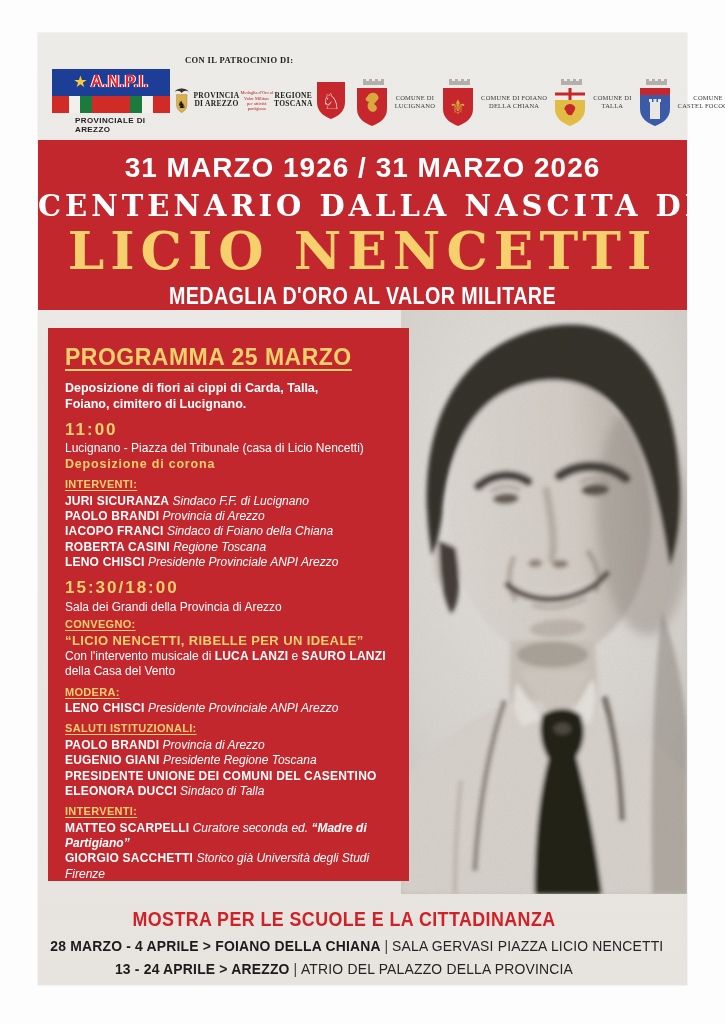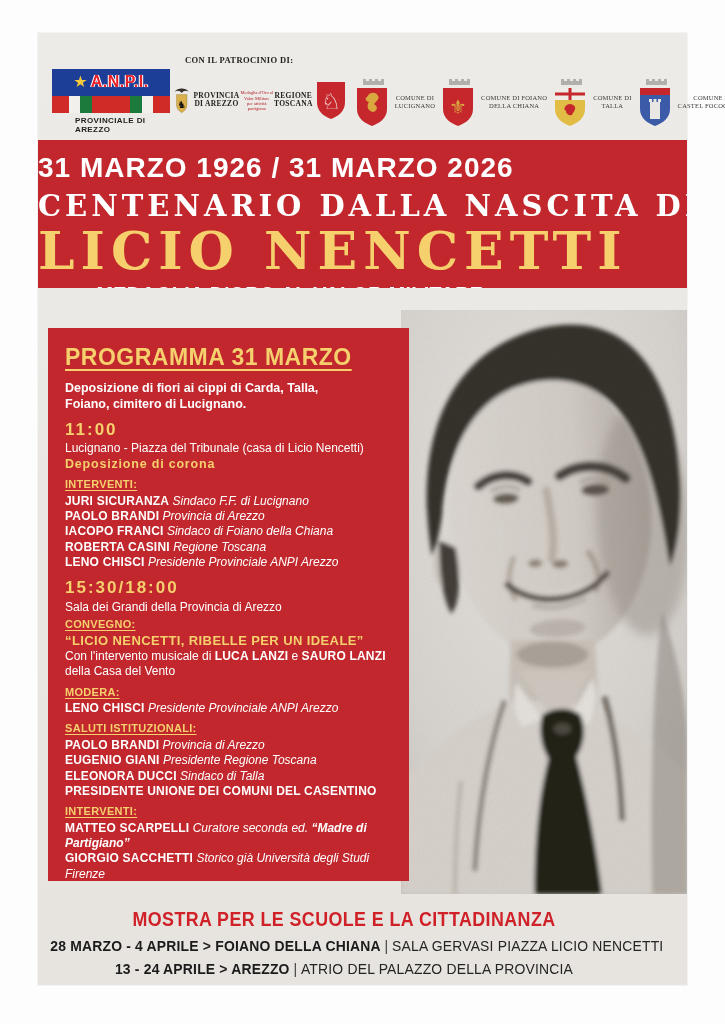--- a/index.html
+++ b/index.html
@@ -47,22 +47,22 @@
   .anpi-ribbon{width:118px;height:17px;display:flex;}
   .anpi-ribbon span{height:100%;}
   .rb-red{background:#d12b27;}
   .rb-white{background:#f2f0ed;}
   .rb-green{background:#1c7a3d;}
   .anpi-cap{
     font-size:8px;font-weight:bold;color:#23211f;letter-spacing:.4px;margin-top:3px;margin-left:23px;
   }
   
   .banner{
-    position:absolute;left:0;top:107px;width:649px;height:148px;background:#c1272d;
-    text-align:left;color:#fff;overflow:hidden;
+    position:absolute;left:0;top:107px;width:649px;height:170px;background:#c1272d;
+    text-align:center;color:#fff;overflow:hidden;
   }
   .b-dates{padding-top:12px;font-size:28px;font-weight:bold;letter-spacing:1px;}
   .b-cent{
     font-family:"DejaVu Serif",serif;font-size:29px;font-weight:bold;
     letter-spacing:4px;margin-top:5px;white-space:nowrap;
   }
   .b-name{
     font-family:"DejaVu Serif",serif;font-size:52px;font-weight:bold;line-height:1.0;
     letter-spacing:6px;color:#f5d06d;margin-top:2px;white-space:nowrap;
   }
@@ -278,21 +278,21 @@
       <path d="M204 386 C214 420 220 460 222 510" stroke="#756e66" stroke-width="6" fill="none"></path>
       <path d="M142 404 C154 396 170 396 180 404 C186 418 184 434 176 446 C188 492 196 538 202 583 L134 583 C134 534 138 486 148 448 C140 434 138 418 142 404 Z" fill="#232019"></path>
       <ellipse cx="162" cy="418" rx="9" ry="6" fill="#4e4841"></ellipse>
       <path d="M262 300 C276 340 284 380 287 420 L287 583 L252 583 C250 480 252 380 262 300 Z" fill="#8a8279" opacity=".5"></path>
       <path d="M60 470 C56 510 54 546 54 583" stroke="#aaa198" stroke-width="4" fill="none" opacity=".6"></path>
     </g>
     <rect width="287" height="583" filter="url(#grain)" opacity=".14" style="mix-blend-mode:multiply"></rect>
   </svg>
 
   <div class="program">
-    <div class="p-title">PROGRAMMA 31 MARZO</div>
+    <div class="p-title">PROGRAMMA 25 MARZO</div>
     <div class="p-intro">
       <span>Deposizione di fiori ai cippi di Carda, Talla,</span><br><span>Foiano, cimitero di Lucignano.</span>
     </div>
     <div class="p-time">11:00</div>
     <div class="p-place">Lucignano - Piazza del Tribunale (casa di Licio Nencetti)</div>
     <div class="p-event">Deposizione di corona</div>
     <div class="p-head">INTERVENTI:</div>
     <div class="spk"><span class="nm">JURI SICURANZA</span> <span class="rl">Sindaco F.F. di Lucignano</span></div>
     <div class="spk"><span class="nm">PAOLO BRANDI</span> <span class="rl">Provincia di Arezzo</span></div>
     <div class="spk"><span class="nm">IACOPO FRANCI</span> <span class="rl">Sindaco di Foiano della Chiana</span></div>
@@ -305,22 +305,22 @@
     <div class="conv-title">“LICIO NENCETTI, RIBELLE PER UN IDEALE”</div>
     <div class="musical">
       <span>Con l'intervento musicale di </span><b>LUCA LANZI</b><span> e </span><b>SAURO LANZI</b><br>
       <span>della Casa del Vento</span>
     </div>
     <div class="p-head">MODERA:</div>
     <div class="spk"><span class="nm">LENO CHISCI</span> <span class="rl">Presidente Provinciale ANPI Arezzo</span></div>
     <div class="p-head">SALUTI ISTITUZIONALI:</div>
     <div class="spk"><span class="nm">PAOLO BRANDI</span> <span class="rl">Provincia di Arezzo</span></div>
     <div class="spk"><span class="nm">EUGENIO GIANI</span> <span class="rl">Presidente Regione Toscana</span></div>
+    <div class="spk"><span class="nm">PRESIDENTE UNIONE DEI COMUNI DEL CASENTINO</span></div>
     <div class="spk"><span class="nm">ELEONORA DUCCI</span> <span class="rl">Sindaco di Talla</span></div>
-    <div class="spk"><span class="nm">PRESIDENTE UNIONE DEI COMUNI DEL CASENTINO</span></div>
     <div class="p-head">INTERVENTI:</div>
     <div class="spk"><span class="nm">MATTEO SCARPELLI</span> <span class="rl">Curatore seconda ed. </span><span class="rlb">“Madre di Partigiano”</span></div>
     <div class="spk"><span class="nm">GIORGIO SACCHETTI</span> <span class="rl">Storico già Università degli Studi Firenze</span></div>
 
   </div>
 
   <div class="footer">
     <div class="f-title">MOSTRA PER LE SCUOLE E LA CITTADINANZA</div>
     <div class="f-line">
       <span class="b">28 MARZO - 4 APRILE &gt; FOIANO DELLA CHIANA</span><span class="sep">|</span><span class="r">SALA GERVASI PIAZZA LICIO NENCETTI</span>

